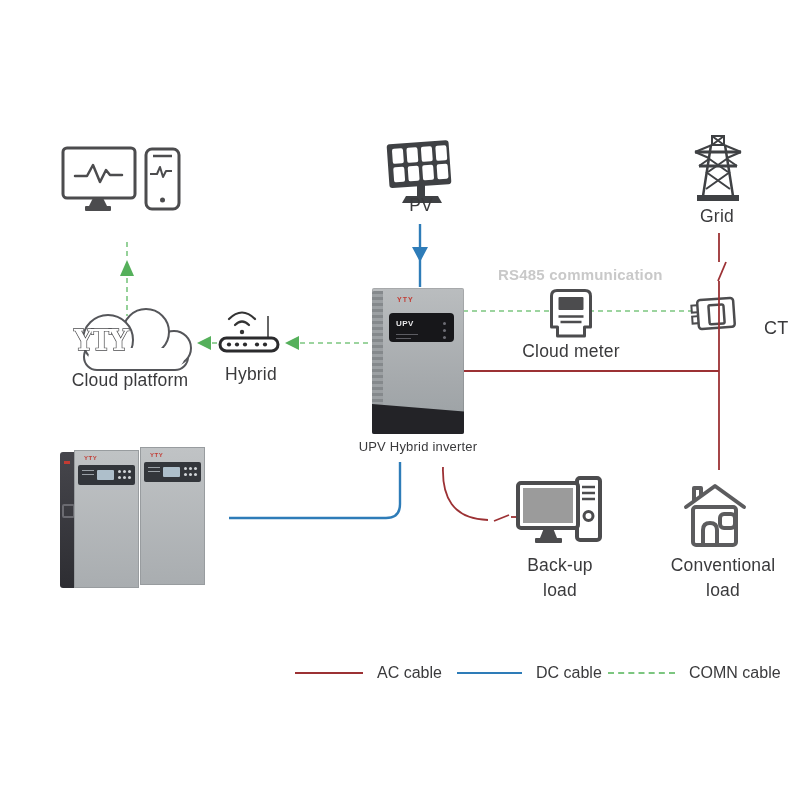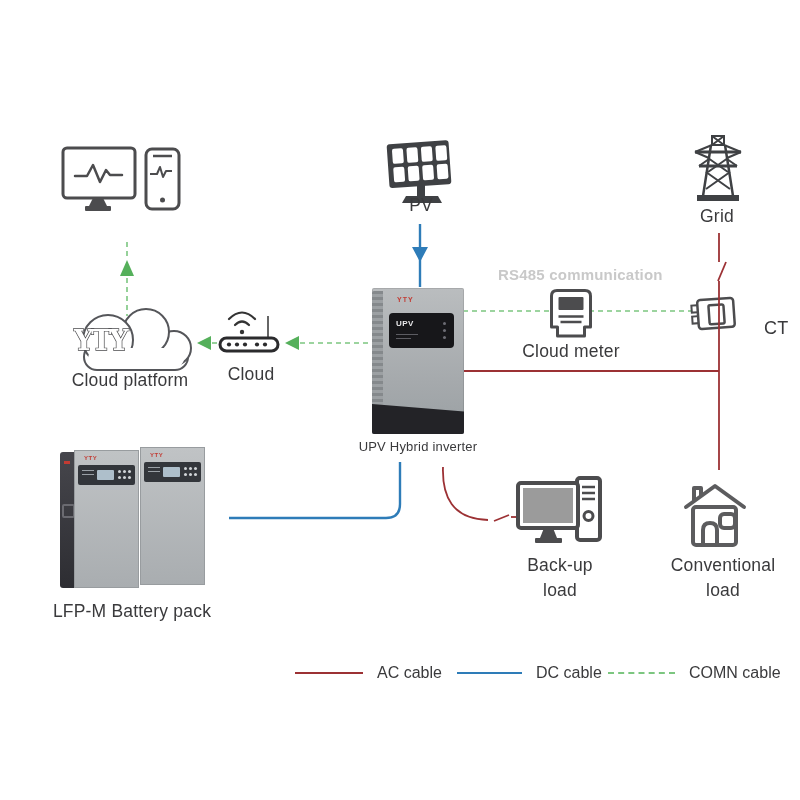--- a/index.html
+++ b/index.html
@@ -26,21 +26,21 @@
   .leg-line{position:absolute;top:672px;height:0;z-index:4;}
   .leg-lbl{position:absolute;top:664px;font-size:16px;color:var(--label-text);z-index:4;white-space:nowrap;}
 
   
   .inverter{position:absolute;left:372px;top:288px;width:92px;height:146px;z-index:2;
     background:linear-gradient(180deg,#babdbf,#a5a9ac 65%,#9aa0a3);border-radius:2px;
     box-shadow:inset 0 0 0 1px rgba(0,0,0,.10);}
   .inv-side{position:absolute;left:0;top:3px;bottom:6px;width:11px;border-radius:2px 0 0 2px;
     background:repeating-linear-gradient(180deg,#85898c 0 3px,#9ca0a3 3px 6px);}
   .inv-logo{position:absolute;left:25px;top:8px;font-size:7px;font-weight:bold;color:var(--logo-red);letter-spacing:1px;}
-  .inv-screen{position:absolute;left:17px;top:25px;width:65px;height:35px;background:#17171a;border-radius:4px;}
+  .inv-screen{position:absolute;left:17px;top:25px;width:65px;height:29px;background:#17171a;border-radius:4px;}
   .inv-upv{position:absolute;left:7px;top:6px;color:#e9e9eb;font-size:8px;font-weight:bold;letter-spacing:.5px;}
   .inv-line{position:absolute;left:7px;height:1px;background:#5c5c62;}
   .inv-line.l1{top:21px;width:22px;}
   .inv-line.l2{top:25px;width:15px;}
   .inv-btns{position:absolute;right:8px;top:9px;width:3px;height:3px;background:#6c6c74;border-radius:50%;
     box-shadow:0 7px 0 #6c6c74,0 14px 0 #6c6c74;}
   .inv-base{position:absolute;left:0;right:0;bottom:0;height:34px;background:#232327;
     clip-path:polygon(0 12%,100% 34%,100% 100%,0 100%);border-radius:0 0 2px 2px;}
 
   
@@ -123,21 +123,21 @@
     </g>
     <rect x="8" y="42" width="58" height="13" rx="6.5" fill="#fff" stroke="#2b2b2d" stroke-width="3"></rect>
     <g fill="#2b2b2d">
       <circle cx="17" cy="48.5" r="2.1"></circle>
         <circle cx="25" cy="48.5" r="2.1"></circle>
         <circle cx="33" cy="48.5" r="2.1"></circle>
       <circle cx="45" cy="48.5" r="2.1"></circle>
         <circle cx="53" cy="48.5" r="2.1"></circle>
     </g>
   </svg>
-  <div class="lbl c" style="left:251px;top:364px">Cloud</div>
+  <div class="lbl c" style="left:251px;top:364px">Hybrid</div>
 
   <svg class="icon" style="left:386px;top:136px" width="72" height="70">
     <g transform="rotate(-4 35 28)">
       <rect x="2" y="6" width="62" height="44" rx="3" fill="#3f4144"></rect>
       <g fill="#fff">
         <rect x="7" y="11" width="11" height="15" rx="2"></rect>
           <rect x="21.5" y="11" width="11" height="15" rx="2"></rect>
         <rect x="36" y="11" width="11" height="15" rx="2"></rect>
           <rect x="50.5" y="11" width="11" height="15" rx="2"></rect>
         <rect x="7" y="29.5" width="11" height="15" rx="2"></rect>
@@ -217,21 +217,20 @@
     </div>
     <div class="bat-unit u2">
       <div class="bat-logo">YTY</div>
       <div class="bat-strip">
         <div class="bat-txt"></div>
         <div class="bat-screen"></div>
         <div class="bat-btns"></div>
       </div>
     </div>
   </div>
-  <div class="lbl c" style="left:132px;top:601px">LFP-M Battery pack</div>
 
   <svg class="icon" style="left:514px;top:474px" width="94" height="74">
     <rect x="63" y="4" width="23" height="62" rx="3" fill="#fff" stroke="#4c4c4e" stroke-width="4"></rect>
     <path d="M68,13 H81 M68,19 H81 M68,25 H81" stroke="#4c4c4e" stroke-width="2.5"></path>
     <circle cx="74.5" cy="42" r="4.5" fill="none" stroke="#4c4c4e" stroke-width="3"></circle>
     <rect x="4" y="9" width="60" height="45" rx="3" fill="#fff" stroke="#4c4c4e" stroke-width="4"></rect>
     <rect x="9" y="14" width="50" height="35" fill="#9b9b9b"></rect>
     <path d="M30,54 h9 l4,10 H26 z" fill="#4c4c4e"></path>
     <rect x="21" y="64" width="27" height="5" rx="1" fill="#4c4c4e"></rect>
   </svg>

